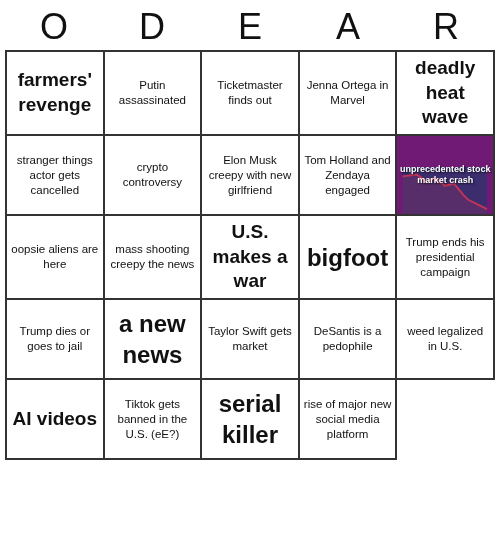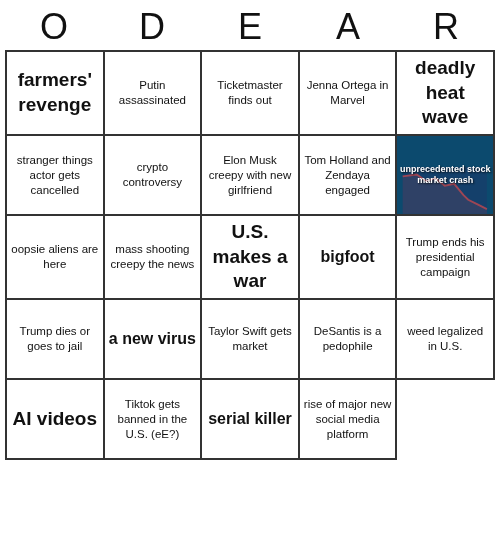--- a/index.html
+++ b/index.html
@@ -43,36 +43,36 @@
       justify-content: center;
       text-align: center;
       padding: 4px;
       font-size: 11.5px;
       line-height: 1.3;
       color: #111;
       position: relative;
       overflow: hidden;
     }
     .cell.large-text {
-      font-size: 16px;
+      font-size: 24px;
       font-weight: bold;
     }
     .cell.medium-text {
       font-size: 19px;
       font-weight: bold;
     }
     .cell-image {
       width: 100%;
       height: 100%;
       position: absolute;
       top: 0; left: 0;
       display: flex;
       align-items: center;
       justify-content: center;
-      background: #0c4a6e;
+      background: #701a75;
       overflow: hidden;
     }
     .cell-image .overlay-text {
       color: #fff;
       font-size: 9px;
       font-weight: bold;
       text-align: center;
       z-index: 2;
       padding: 2px;
       text-shadow: 1px 1px 2px rgba(0,0,0,0.8);
@@ -121,21 +121,21 @@
         <span class="overlay-text">unprecedented stock market crash</span>
       </div>
     </div>
     <div class="cell">oopsie aliens are here</div>
     <div class="cell">mass shooting creepy the news</div>
     <div class="cell medium-text">U.S. makes a war</div>
     <div class="cell large-text">bigfoot</div>
 
     <div class="cell">Trump ends his presidential campaign</div>
     <div class="cell">Trump dies or goes to jail</div>
-    <div class="cell large-text">a new virus</div>
+    <div class="cell large-text">a new news</div>
     <div class="cell">Taylor Swift gets market</div>
     <div class="cell">DeSantis is a pedophile</div>
 
     <div class="cell">weed legalized in U.S.</div>
     <div class="cell medium-text">AI videos</div>
     <div class="cell">Tiktok gets banned in the U.S. (eE?)</div>
     <div class="cell large-text">serial killer</div>
     <div class="cell">rise of major new social media platform</div>
   </div>
 </div>

